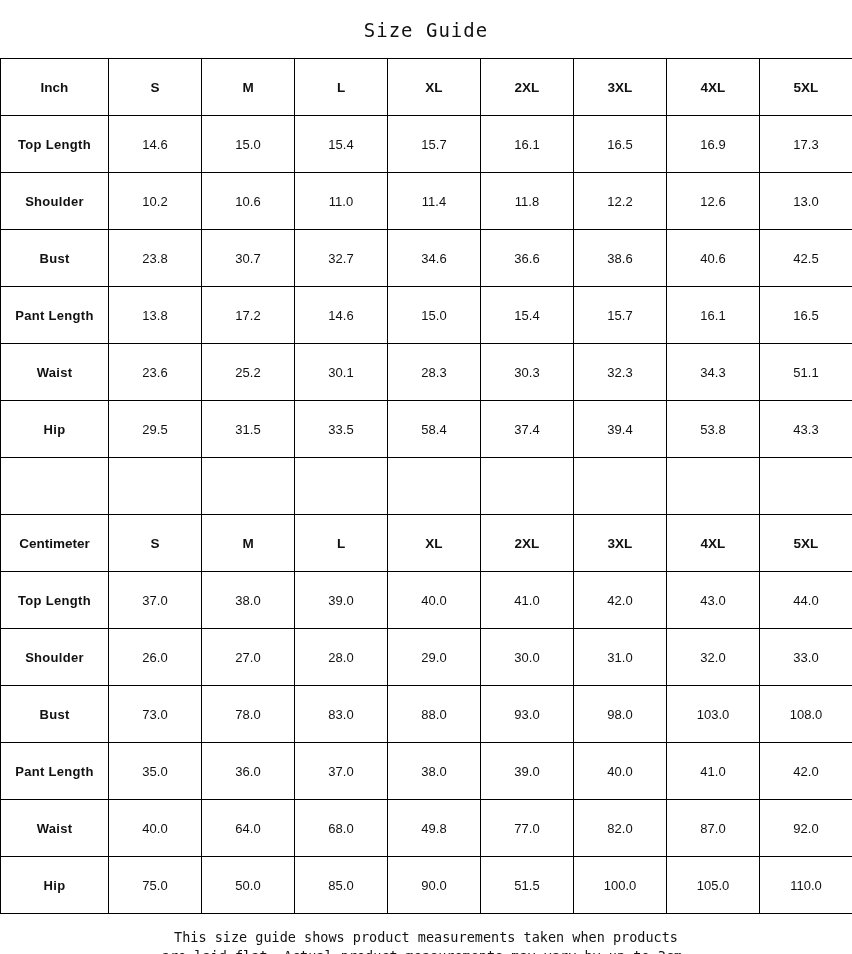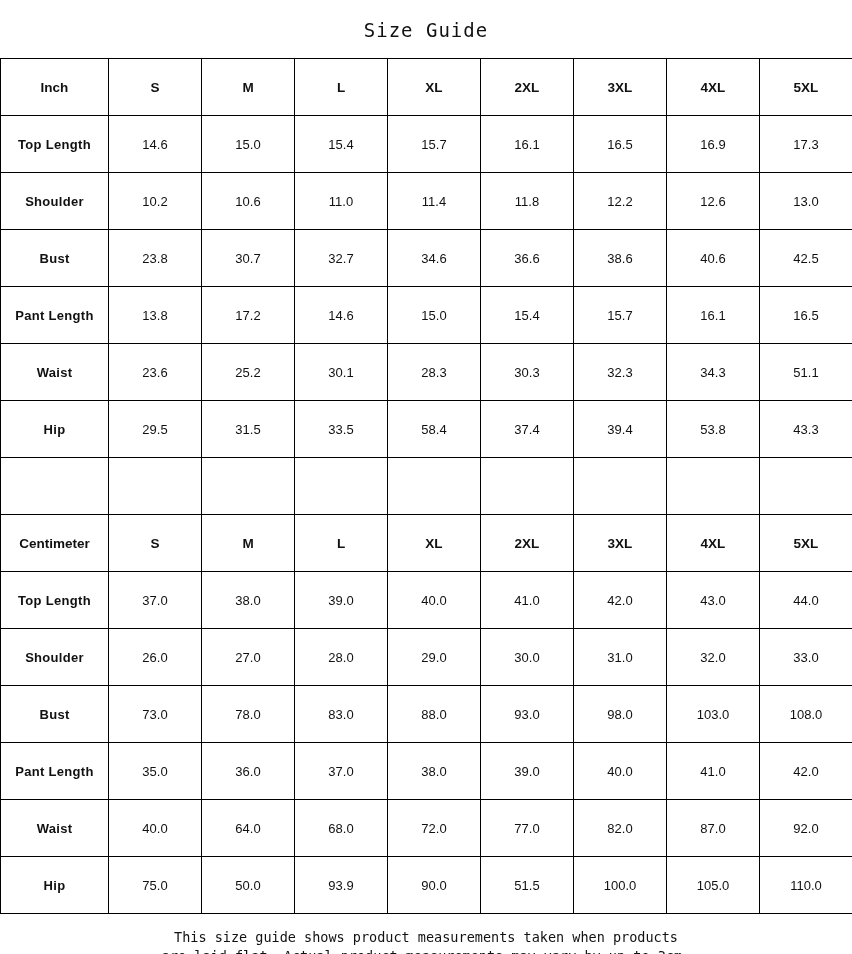--- a/index.html
+++ b/index.html
@@ -245,32 +245,32 @@
         <td>40.0</td>
         <td>41.0</td>
         <td>42.0</td>
       </tr>
 
       <tr>
         <td class="rowhead">Waist</td>
         <td>40.0</td>
         <td>64.0</td>
         <td>68.0</td>
-        <td>72.0</td>
+        <td>49.8</td>
         <td>77.0</td>
         <td>82.0</td>
         <td>87.0</td>
         <td>92.0</td>
       </tr>
 
       <tr>
         <td class="rowhead">Hip</td>
         <td>75.0</td>
         <td>50.0</td>
-        <td>93.9</td>
+        <td>85.0</td>
         <td>90.0</td>
         <td>51.5</td>
         <td>100.0</td>
         <td>105.0</td>
         <td>110.0</td>
       </tr>
     </tbody>
   </table>
 
   <div class="footnote">

